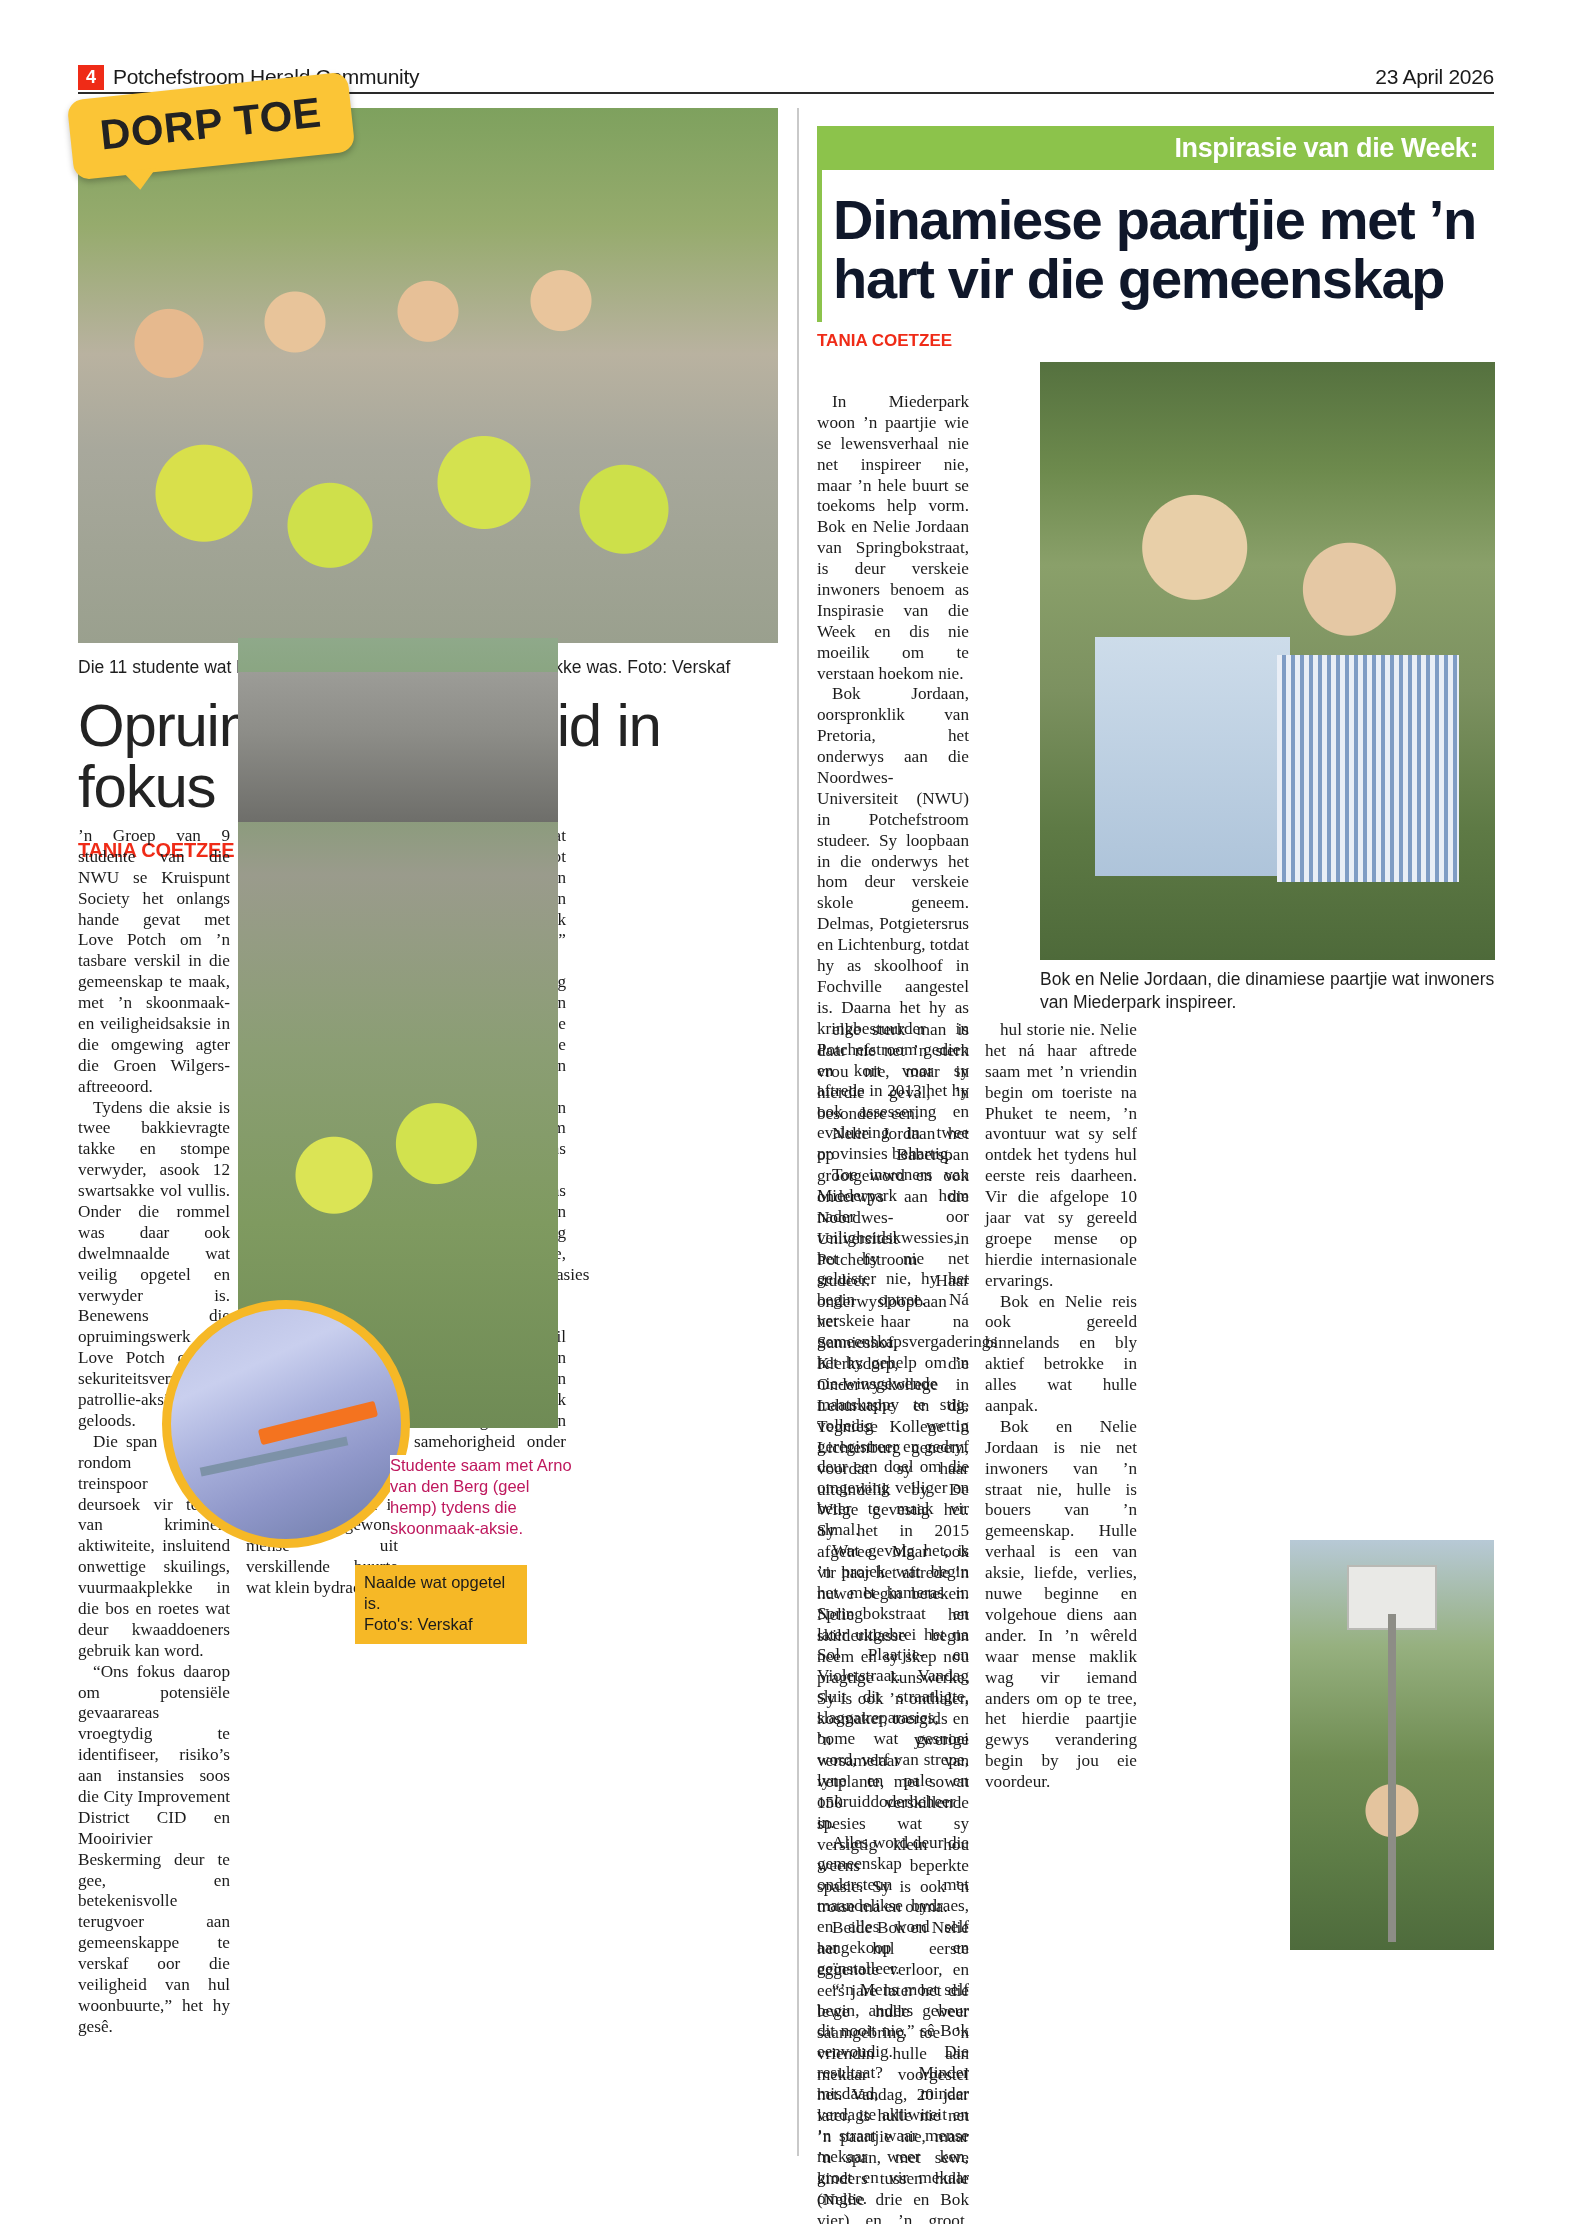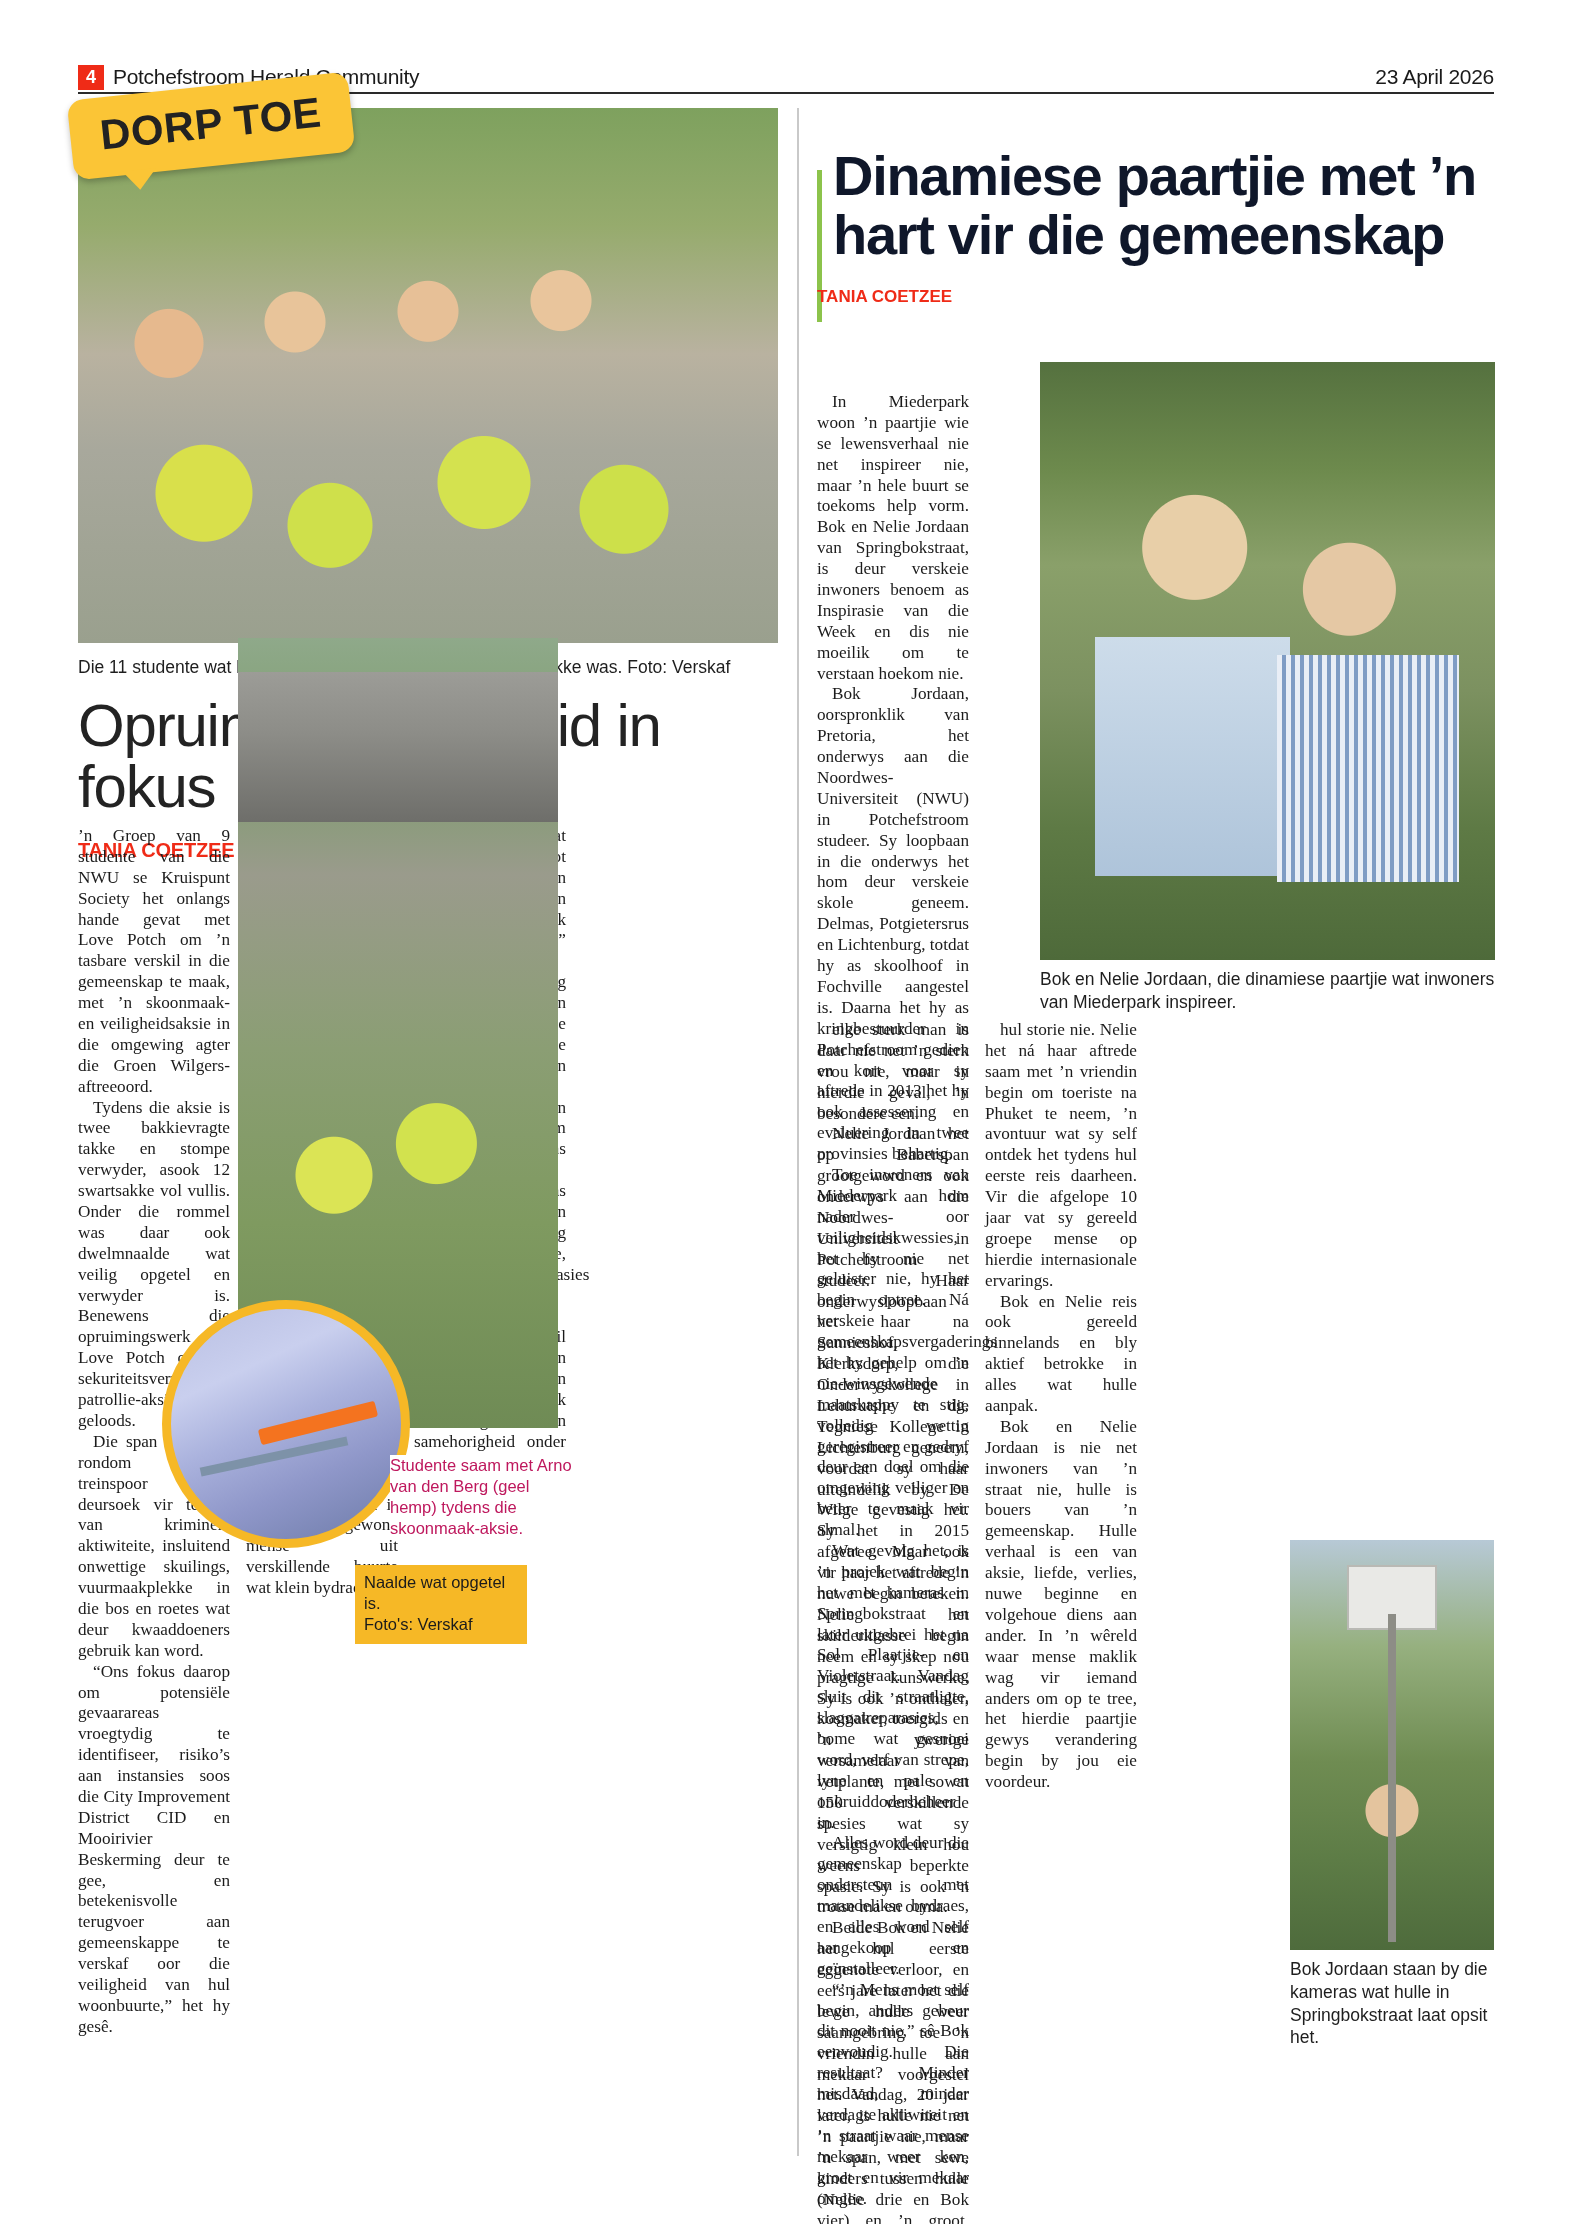--- a/index.html
+++ b/index.html
@@ -262,20 +262,21 @@
     <div class="bcol" id="lc2" style="left:336px;">
         <p class="noind">maak wat ons in staat stel om ’n groot impak te hê. Selfs ’n maandelikse R50 kan help om werklik verandering te bring,” het hy verduidelik.</p>
         <p>Hy het bygevoeg dat die uitdagings in Potchefstroom nie deur een organisasie alleen opgelos kan word nie.</p>
         <p>“Dit gaan ’n spanpoging verg om die reuse nood in ons dorp aan te spreek.”</p>
         <p>Die projek dien as nog ’n voorbeeld van hoe samewerking tussen studente, gemeenskapsorganisasies en veiligheidsinstansies ’n merkbare verskil kan maak, nie net in die voorkoms van ’n gebied nie, maar ook in die gevoel van samehorigheid onder inwoners.</p>
       </div>
   </div>
 
   <div class="green-rule"></div>
   <div class="right-col">
+    <div class="green-band">Inspirasie van die Week:</div>
     <div class="headline-right">Dinamiese paartjie met ’n hart vir die gemeenskap</div>
     <div class="byline-right">TANIA COETZEE</div>
   </div>
 
   <div class="portrait">
     <div class="shirt1"></div>
     <div class="shirt2"></div>
   </div>
   <div class="cap-right">Bok en Nelie Jordaan, die dinamiese paartjie wat inwoners van Miederpark inspireer.</div>
 
@@ -300,15 +301,14 @@
         <p class="noind">hul storie nie. Nelie het ná haar aftrede saam met ’n vriendin begin om toeriste na Phuket te neem, ’n avontuur wat sy self ontdek het tydens hul eerste reis daarheen. Vir die afgelope 10 jaar vat sy gereeld groepe mense op hierdie internasionale ervarings.</p>
         <p>Bok en Nelie reis ook gereeld binnelands en bly aktief betrokke in alles wat hulle aanpak.</p>
         <p>Bok en Nelie Jordaan is nie net inwoners van ’n straat nie, hulle is bouers van ’n gemeenskap. Hulle verhaal is een van aksie, liefde, verlies, nuwe beginne en volgehoue diens aan ander. In ’n wêreld waar mense maklik wag vir iemand anders om op te tree, het hierdie paartjie gewys verandering begin by jou eie voordeur.</p>
       </div>
   </div>
 
   <div class="bottom-photo">
     <div class="cam"></div>
     <div class="pole"></div>
   </div>
-  <div class="cap-bottom">Bok Jordaan staan by die kameras wat hulle in Springbokstraat laat opsit het.</div>
 
 </div>
 
 </body></html>

